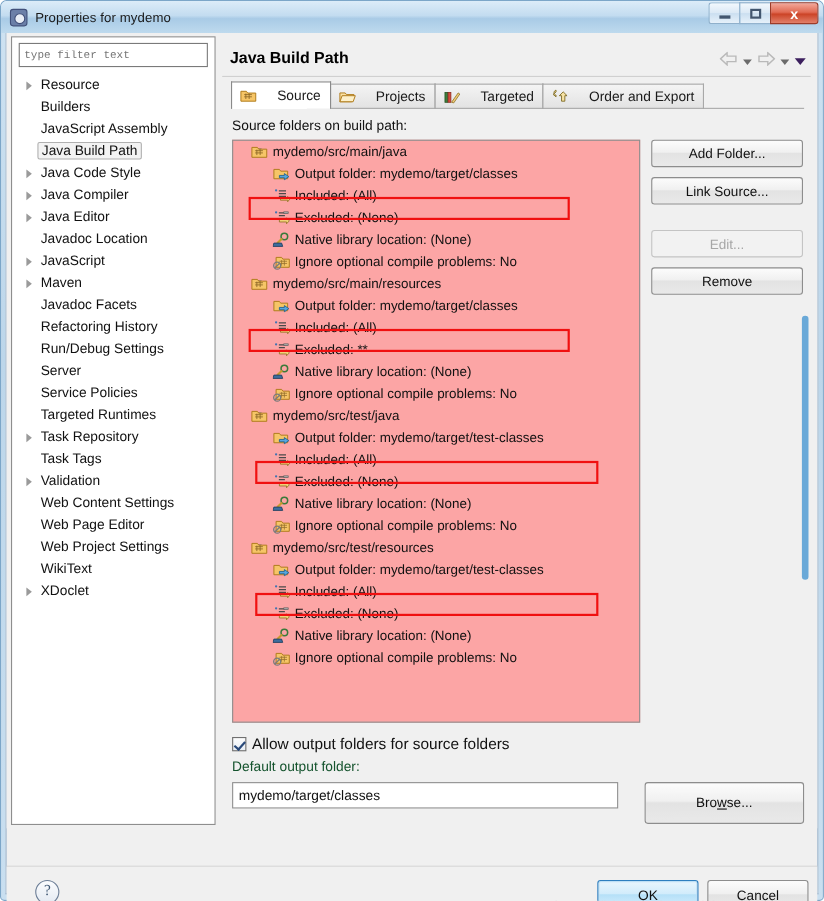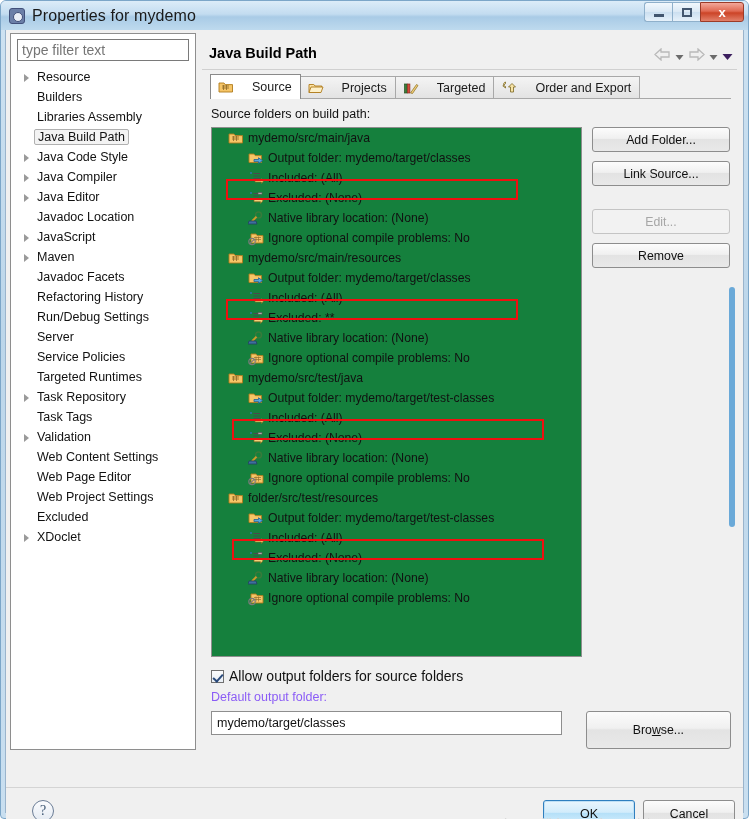--- a/index.html
+++ b/index.html
@@ -50,21 +50,21 @@
   .title-icon .gear::after {
     content: "";
     position: absolute;
     left: 3px; top: 3px;
     width: 8px; height: 8px;
     border-radius: 50%;
     background: #e9eef7;
     border: 1px solid #41507a;
   }
   .title-text {
-    font-size: 16px;
+    font-size: 12px;
     color: #1a1a1a;
     letter-spacing: 0.1px;
     white-space: nowrap;
   }
   .title-ghost {
     position: absolute;
     left: 250px; top: 4px;
     font-size: 10px;
     color: #a9c7e0;
     white-space: nowrap;
@@ -130,22 +130,22 @@
   .filter-box {
     position: absolute;
     left: 6px; top: 5px;
     width: 172px; height: 22px;
     background: #ffffff;
     border: 1px solid #7a7a7a;
   }
   .filter-box input {
     width: 100%; height: 100%;
     border: none; outline: none;
-    font-family: Liberation Sans, sans-serif;
-    font-size: 14px;
+    font-family: Liberation Mono, monospace;
+    font-size: 10px;
     padding: 0 4px;
     background: transparent;
   }
   .tree {
     position: absolute;
     left: 0; top: 33px;
     width: 180px;
     height: 682px;
     overflow: hidden;
   }
@@ -261,21 +261,21 @@
     font-size: 12.5px;
     color: #111;
   }
 
   
   .srcbox {
     position: absolute;
     left: 11px; top: 94px;
     width: 371px;
     height: 530px;
-    background: #15803d;
+    background: #fca5a5;
     border: 1px solid #8e8e8e;
     overflow: hidden;
   }
   .srcrow {
     display: flex;
     align-items: center;
     height: 20px;
     font-size: 12.2px;
     color: #111;
     white-space: nowrap;
@@ -379,21 +379,21 @@
     left: 3px; top: 1px;
     width: 4px; height: 8px;
     border: solid #2a4a7a;
     border-width: 0 2px 2px 0;
     transform: rotate(42deg);
   }
   .defout-label {
     position: absolute;
     left: 11px; top: 657px;
     font-size: 12.5px;
-    color: #8b5cf6;
+    color: #14532d;
   }
   .defout-row {
     position: absolute;
     left: 11px; top: 678px;
     width: 520px;
     display: flex;
     gap: 24px;
   }
   .text-input {
     width: 362px; height: 24px;
@@ -496,21 +496,21 @@
             <div class="tnode">
               <span class="arrow has"></span>
               <span class="lbl">Resource</span>
             </div>
             <div class="tnode">
               <span class="arrow"></span>
               <span class="lbl">Builders</span>
             </div>
             <div class="tnode">
               <span class="arrow"></span>
-              <span class="lbl">Libraries Assembly</span>
+              <span class="lbl">JavaScript Assembly</span>
             </div>
             <div class="tnode selected">
               <span class="arrow"></span>
               <span class="lbl">Java Build Path</span>
             </div>
             <div class="tnode">
               <span class="arrow has"></span>
               <span class="lbl">Java Code Style</span>
             </div>
             <div class="tnode">
@@ -576,21 +576,21 @@
             <div class="tnode">
               <span class="arrow"></span>
               <span class="lbl">Web Page Editor</span>
             </div>
             <div class="tnode">
               <span class="arrow"></span>
               <span class="lbl">Web Project Settings</span>
             </div>
             <div class="tnode">
               <span class="arrow"></span>
-              <span class="lbl">Excluded</span>
+              <span class="lbl">WikiText</span>
             </div>
             <div class="tnode">
               <span class="arrow has"></span>
               <span class="lbl">XDoclet</span>
             </div>
           </div>
       </div>
 
       <div class="right-pane">
 
@@ -810,21 +810,21 @@
                   <path d="M1.8 13.7 L6.2 9.3" stroke="#7b7b7b" stroke-width="1.2"></path>
                 </svg></span>
               <span class="srctxt">Ignore optional compile problems: No</span>
             </div>
             <div class="srcrow root">
               <span class="twisty"></span>
               <span class="ico"><svg width="16" height="16" viewBox="0 0 16 16">
                   <path d="M1 4 L6 4 L7.2 5.6 L14.5 5.6 L14.5 13 L1 13 Z" fill="#f6c567" stroke="#b07c1c" stroke-width="0.9"></path>
                   <path d="M4 7 h7 M4 9 h7 M5.5 6 v5 M8.5 6 v5" stroke="#6b4a12" stroke-width="0.8" opacity="0.75"></path>
                 </svg></span>
-              <span class="srctxt">folder/src/test/resources</span>
+              <span class="srctxt">mydemo/src/test/resources</span>
             </div>
             <div class="srcrow child">
               <span class="ico"><svg width="16" height="16" viewBox="0 0 16 16">
                   <path d="M1 4 L6 4 L7.2 5.6 L13.5 5.6 L13.5 12.5 L1 12.5 Z" fill="#f6c567" stroke="#b07c1c" stroke-width="0.9"></path>
                   <path d="M6 9.5 L10.5 9.5 L10.5 7.8 L14.6 10.6 L10.5 13.4 L10.5 11.6 L6 11.6 Z" fill="#55a7e0" stroke="#23618f" stroke-width="0.8"></path>
                 </svg></span>
               <span class="srctxt">Output folder: mydemo/target/test-classes</span>
             </div>
             <div class="srcrow child">
               <span class="ico"><svg width="16" height="16" viewBox="0 0 16 16">

